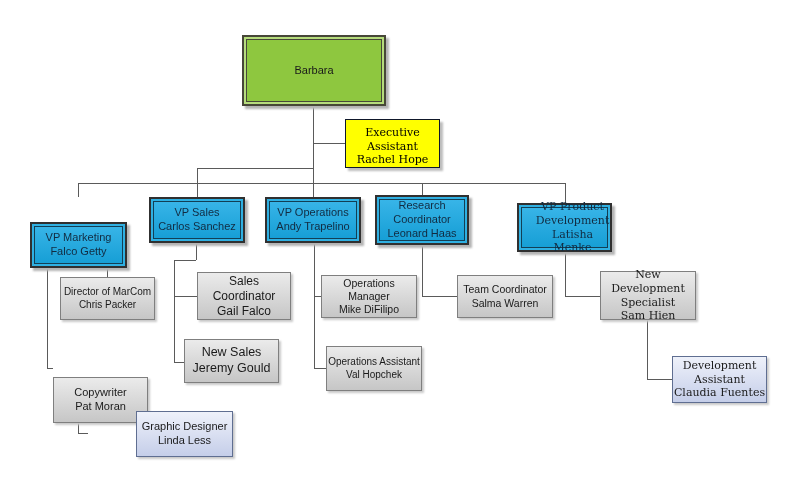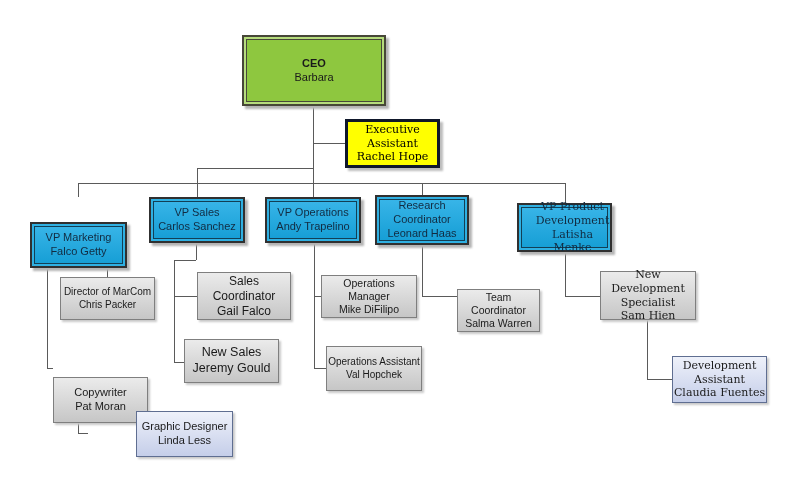--- a/index.html
+++ b/index.html
@@ -25,23 +25,24 @@
   .bold-role .role { font-weight:bold; }
 
   .style-green {
     background:#8ec73f;
     border:2px solid #474738;
     box-shadow: inset 0 0 0 2px #b6dc7d, inset 0 0 0 3px #474738, 3px 3px 2px #b4b4b4;
     color:#1a1a1a;
   }
   .style-yellow {
     background:#ffff00;
-    border:3px solid #0f172a;
+    border:1px solid #0f172a;
     box-shadow: 3px 3px 2px #bdbdbd;
     color:#000000;
+    justify-content:flex-end;
   }
   .style-blue {
     background:linear-gradient(180deg,#3ab6e9 0%, #149dd4 100%);
     border:2px solid #303030;
     box-shadow: inset 0 0 0 2px #2fb0e2, inset 0 0 0 3px #123f55, 3px 3px 2px #b4b4b4;
     color:#122b41;
   }
   .style-gray {
     background:linear-gradient(180deg,#ebebeb 0%, #c6c6c6 100%);
     border:1px solid #7f7f7f;
@@ -91,21 +92,20 @@
     <div class="connector" style="left: 314px; top: 243px; width: 1px; height: 125px;"></div>
     <div class="connector" style="left: 314px; top: 296px; width: 7px; height: 1px;"></div>
     <div class="connector" style="left: 314px; top: 368px; width: 12px; height: 1px;"></div>
     <div class="connector" style="left: 422px; top: 245px; width: 1px; height: 51px;"></div>
     <div class="connector" style="left: 422px; top: 296px; width: 35px; height: 1px;"></div>
     <div class="connector" style="left: 565px; top: 252px; width: 1px; height: 44px;"></div>
     <div class="connector" style="left: 565px; top: 296px; width: 35px; height: 1px;"></div>
     <div class="connector" style="left: 647px; top: 320px; width: 1px; height: 59px;"></div>
     <div class="connector" style="left: 647px; top: 379px; width: 25px; height: 1px;"></div>
     <div class="node style-green font-sans bold-role" style="left: 242px; top: 35px; width: 144px; height: 71px; font-size: 11px;">
-      <div class="role">CEO</div>
       <div class="person">Barbara</div>
     </div>
     <div class="node style-yellow font-serif" style="left: 345px; top: 119px; width: 95px; height: 49px; font-size: 11px;">
       <div class="role">Executive Assistant</div>
       <div class="person">Rachel Hope</div>
     </div>
     <div class="node style-blue font-sans" style="left: 30px; top: 197px; width: 97px; height: 46px; font-size: 11px; margin-top: 25px;">
       <div class="role">VP Marketing</div>
       <div class="person">Falco Getty</div>
     </div>
@@ -130,21 +130,21 @@
       <div class="person">Chris Packer</div>
     </div>
     <div class="node style-gray font-sans" style="left: 197px; top: 272px; width: 94px; height: 48px; font-size: 12px;">
       <div class="role">Sales Coordinator</div>
       <div class="person">Gail Falco</div>
     </div>
     <div class="node style-gray font-sans" style="left: 321px; top: 275px; width: 96px; height: 43px; font-size: 10.5px;">
       <div class="role">Operations Manager</div>
       <div class="person">Mike DiFilipo</div>
     </div>
-    <div class="node style-gray font-sans" style="left: 457px; top: 289px; width: 83px; height: 43px; font-size: 10.5px;">
+    <div class="node style-gray font-sans" style="left: 457px; top: 275px; width: 96px; height: 43px; font-size: 10.5px;">
       <div class="role">Team Coordinator</div>
       <div class="person">Salma Warren</div>
     </div>
     <div class="node style-gray font-serif" style="left: 600px; top: 271px; width: 96px; height: 49px; font-size: 11px;">
       <div class="role">New Development Specialist</div>
       <div class="person">Sam Hien</div>
     </div>
     <div class="node style-gray font-sans" style="left: 53px; top: 345px; width: 95px; height: 46px; font-size: 11px; margin-top: 32px;">
       <div class="role">Copywriter</div>
       <div class="person">Pat Moran</div>

